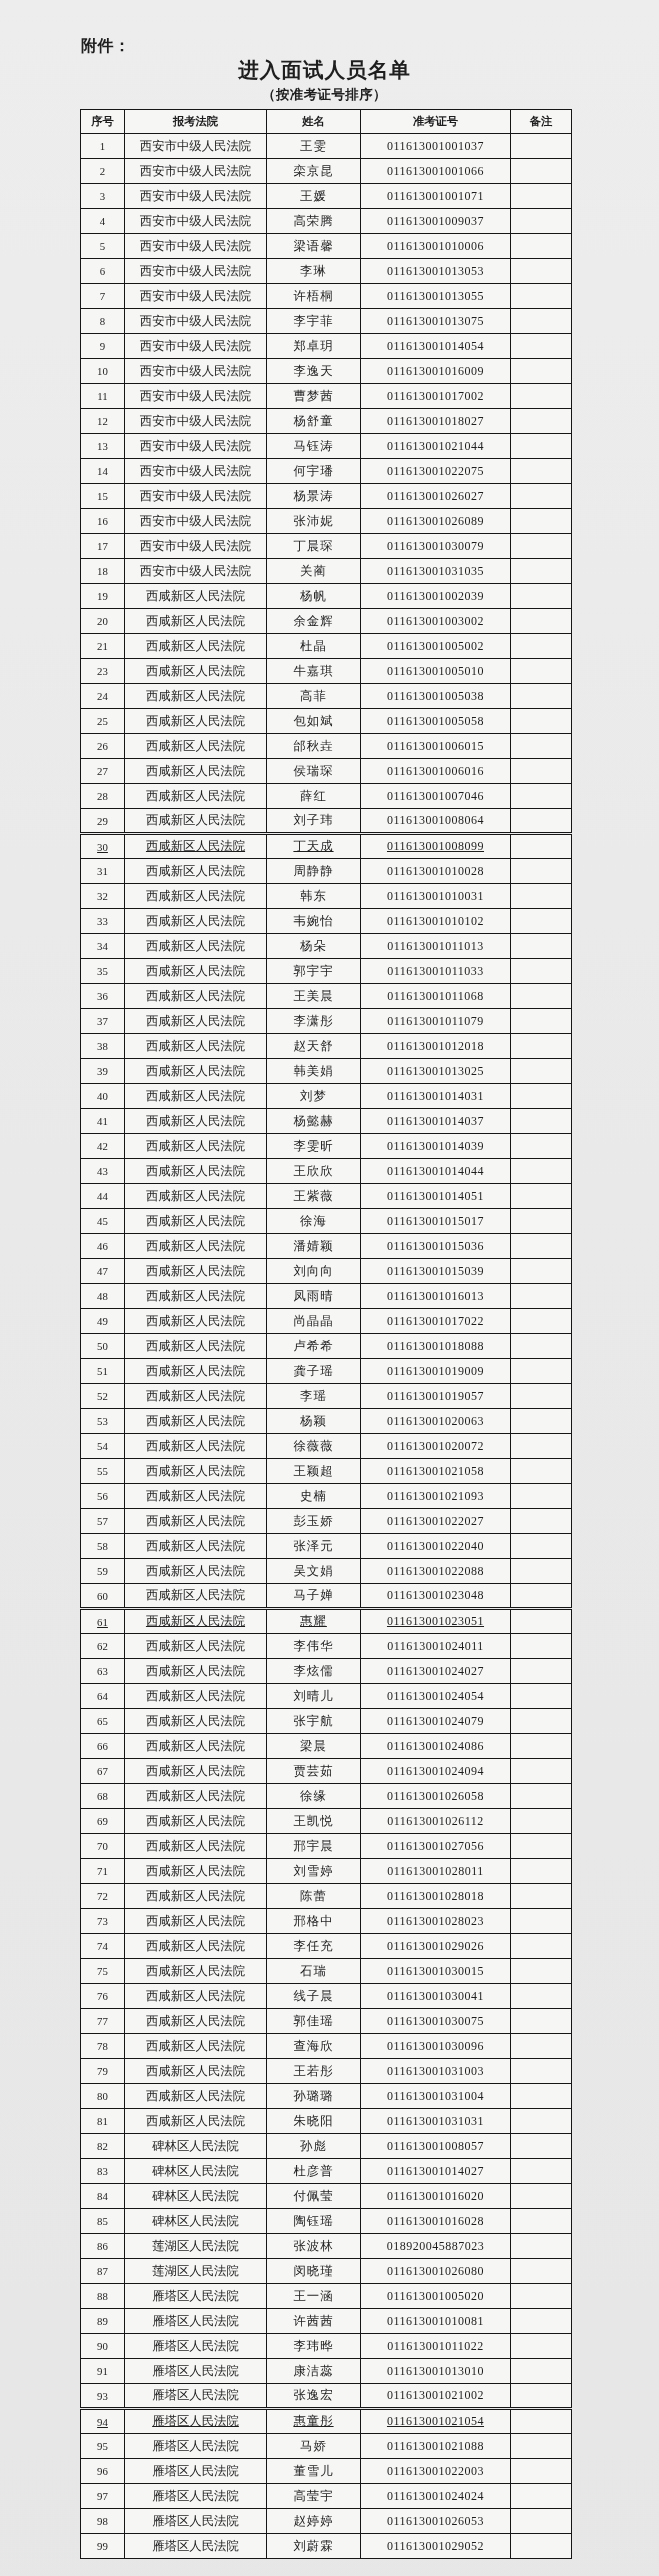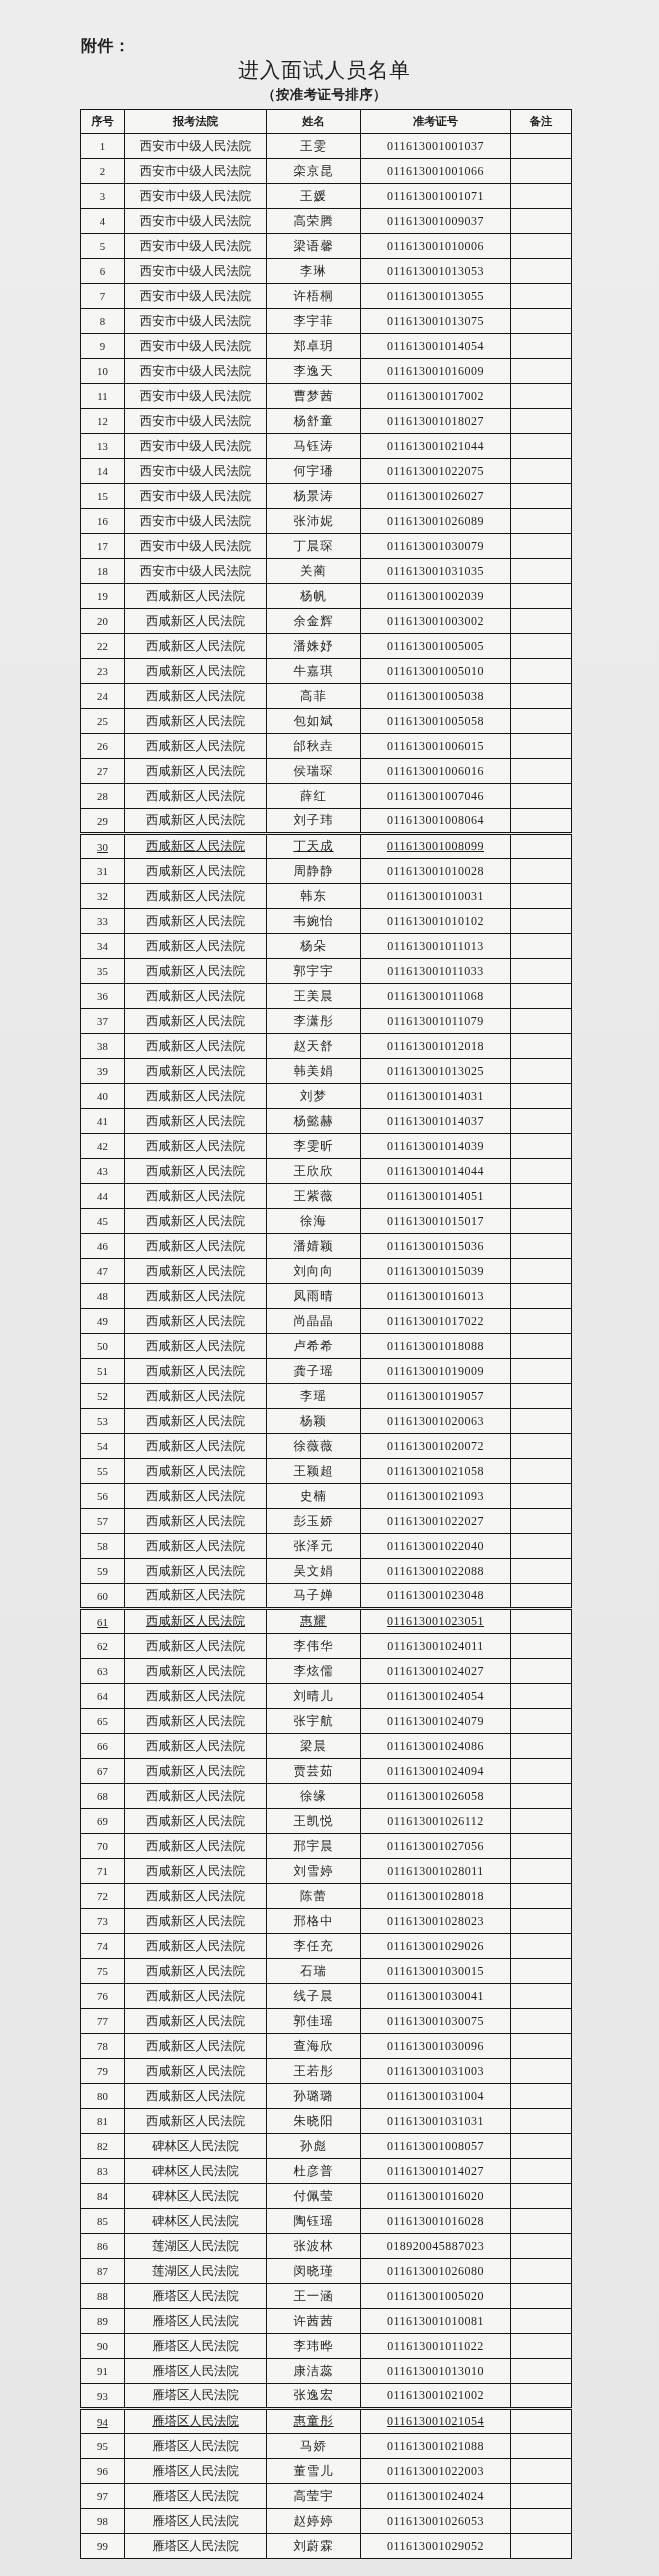--- a/index.html
+++ b/index.html
@@ -8,21 +8,21 @@
     background:linear-gradient(180deg,#ededed 0%,#e9e9e9 40%,#e6e6e6 100%);
     font-family:"Liberation Serif","DejaVu Serif",serif;
     color:#1e1e1e;
   }
   .attachment{
     position:absolute;left:81px;top:36px;
     font-size:16px;font-weight:600;letter-spacing:0.5px;
   }
   .title{
     position:absolute;left:0;top:56px;width:649px;
-    text-align:center;font-size:20.6px;font-weight:normal;letter-spacing:1px;
+    text-align:center;font-size:20.6px;font-weight:bold;letter-spacing:1px;
   }
   .subtitle{
     position:absolute;left:0;top:86px;width:649px;
     text-align:center;font-size:13.4px;font-weight:bold;letter-spacing:0.5px;
   }
   table.roster{
     position:absolute;left:80px;top:109px;width:490px;
     border-collapse:collapse;table-layout:fixed;
   }
   table.roster th,table.roster td{
@@ -200,24 +200,24 @@
         <td class="c-remark"></td>
       </tr>
       <tr>
         <td class="c-no">20</td>
         <td class="c-court">西咸新区人民法院</td>
         <td class="c-name">余金辉</td>
         <td class="c-ticket">011613001003002</td>
         <td class="c-remark"></td>
       </tr>
       <tr>
-        <td class="c-no">22</td>
-        <td class="c-court">西咸新区人民法院</td>
-        <td class="c-name">潘姝妤</td>
-        <td class="c-ticket">011613001005005</td>
+        <td class="c-no">21</td>
+        <td class="c-court">西咸新区人民法院</td>
+        <td class="c-name">杜晶</td>
+        <td class="c-ticket">011613001005002</td>
         <td class="c-remark"></td>
       </tr>
       <tr>
         <td class="c-no">23</td>
         <td class="c-court">西咸新区人民法院</td>
         <td class="c-name">牛嘉琪</td>
         <td class="c-ticket">011613001005010</td>
         <td class="c-remark"></td>
       </tr>
       <tr>

